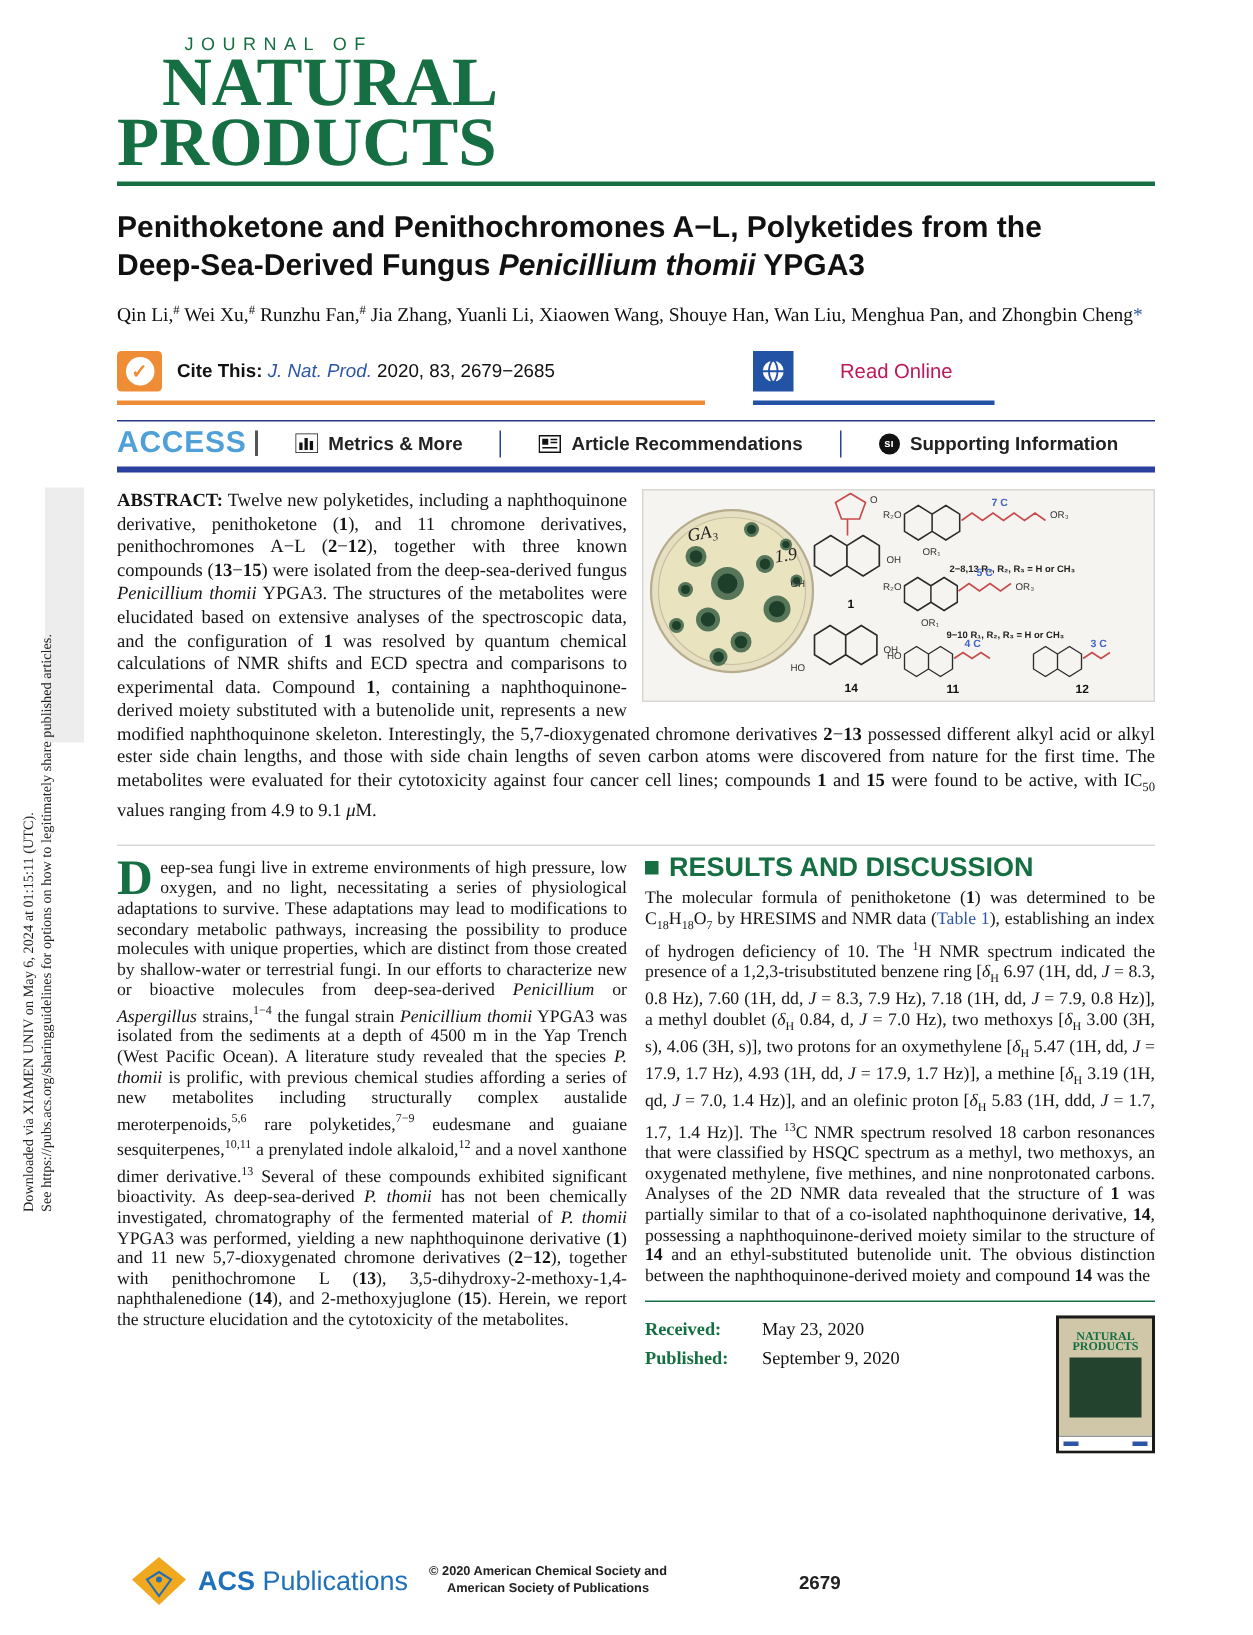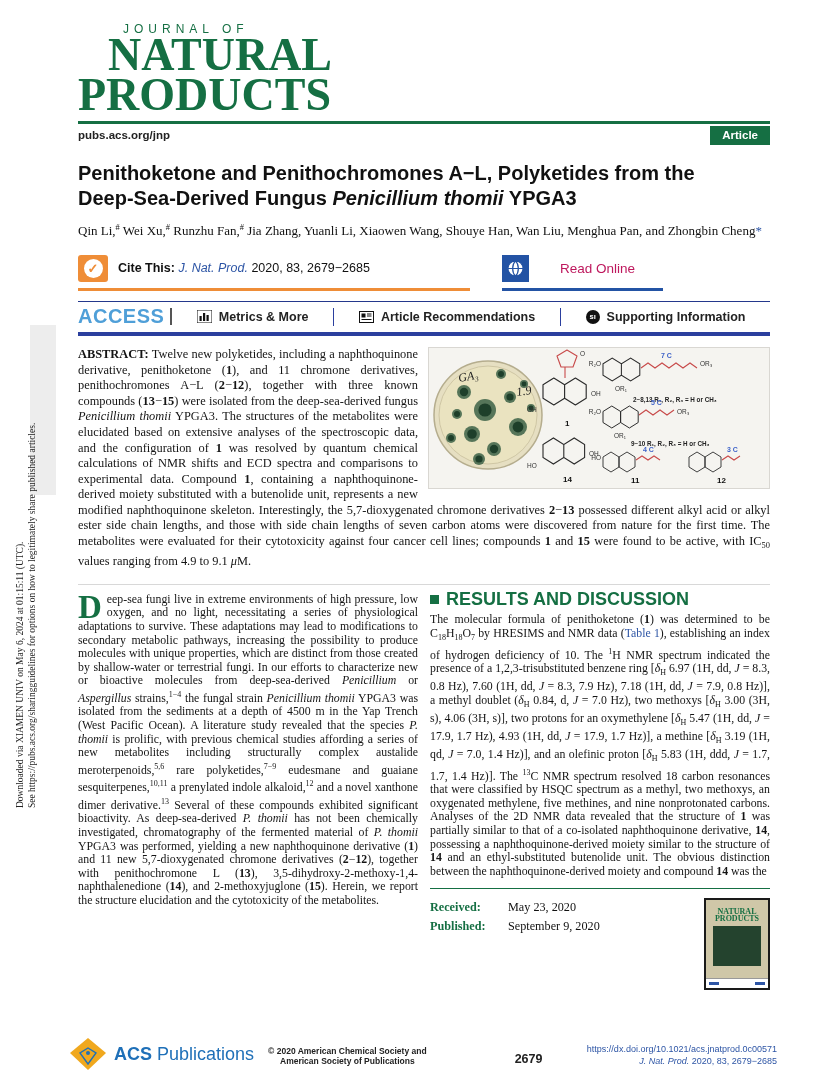--- a/index.html
+++ b/index.html
@@ -94,21 +94,21 @@
                 color:#156f43; text-align:center; margin-top:8px; }
   .cover-art { width:48px; height:40px; background:#24432e; margin-top:4px; }
   .cover-strip { width:100%; height:10px; background:#fff; margin-top:auto; border-top:1px solid #999;
                  display:flex; justify-content:space-between; align-items:center; padding:0 3px; }
   .cover-strip i { display:block; width:10px; height:3px; background:#2d55a5; }
   .rec-row { display:flex; font-size:12.2px; line-height:19px; }
   .rec-label { color:#156f43; font-weight:700; width:78px; }
   .rec-date { color:#111; }
 
   
-  .footer { position:absolute; left:70px; right:58px; bottom:20px; display:flex; align-items:center; }
+  .footer { position:absolute; left:88px; right:58px; bottom:20px; display:flex; align-items:flex-start; }
   .acs-logo { display:flex; align-items:center; gap:8px; }
   .acs-name { font-family:"Liberation Sans", sans-serif; font-size:18px; color:#1f70b8; }
   .acs-name b { font-weight:700; }
   .copyright { font-family:"Liberation Sans", sans-serif; font-size:8.5px; font-weight:700;
                color:#222; line-height:10.5px; margin-left:14px; margin-top:4px; text-align:center; }
   .pageno { font-family:"Liberation Sans", sans-serif; font-weight:700; font-size:12.5px;
             margin-left:88px; margin-top:10px; color:#222; }
   .doi-block { margin-left:auto; text-align:right; font-family:"Liberation Sans", sans-serif;
                font-size:9px; line-height:12px; color:#2d55a5; margin-top:2px; }
 
@@ -132,24 +132,20 @@
 
   <div class="main">
 
     <div class="masthead">
       <div class="logo">
         <div class="logo-journal-of">JOURNAL OF</div>
         <div class="logo-natural">NATURAL</div>
         <div class="logo-products">PRODUCTS</div>
       </div>
       <div class="mast-rule"></div>
-      <div class="mast-row">
-        <div class="site-url">pubs.acs.org/jnp</div>
-        <div class="article-badge">Article</div>
-      </div>
     </div>
 
     <h1 class="title">Penithoketone and Penithochromones A−L, Polyketides from the<br>Deep-Sea-Derived Fungus <i>Penicillium thomii</i> YPGA3</h1>
     <div class="authors">Qin Li,<sup>#</sup> Wei Xu,<sup>#</sup> Runzhu Fan,<sup>#</sup> Jia Zhang, Yuanli Li, Xiaowen Wang, Shouye Han, Wan Liu, Menghua Pan, and Zhongbin Cheng<span class="star">*</span></div>
 
     <div class="cite-row">
       <div class="cite-group">
         <div class="cite-check">
           <span class="circ">✓</span>
         </div>
@@ -362,19 +358,15 @@
         <polygon points="18,10 26,15 18,26 10,15" fill="none" stroke="#1f70b8" stroke-width="1.4"></polygon>
         <circle cx="18" cy="15" r="2" fill="#1f70b8"></circle>
       </svg>
       <span class="acs-name"><b>ACS</b> Publications</span>
     </div>
     <div class="copyright">
       <div>© 2020 American Chemical Society and</div>
       <div>American Society of Publications</div>
     </div>
     <div class="pageno">2679</div>
-    <div class="doi-block">
-      <div>https://dx.doi.org/10.1021/acs.jnatprod.0c00571</div>
-      <div><i>J. Nat. Prod.</i> 2020, 83, 2679−2685</div>
-    </div>
   </div>
 
 </div>
 
 </body></html>

